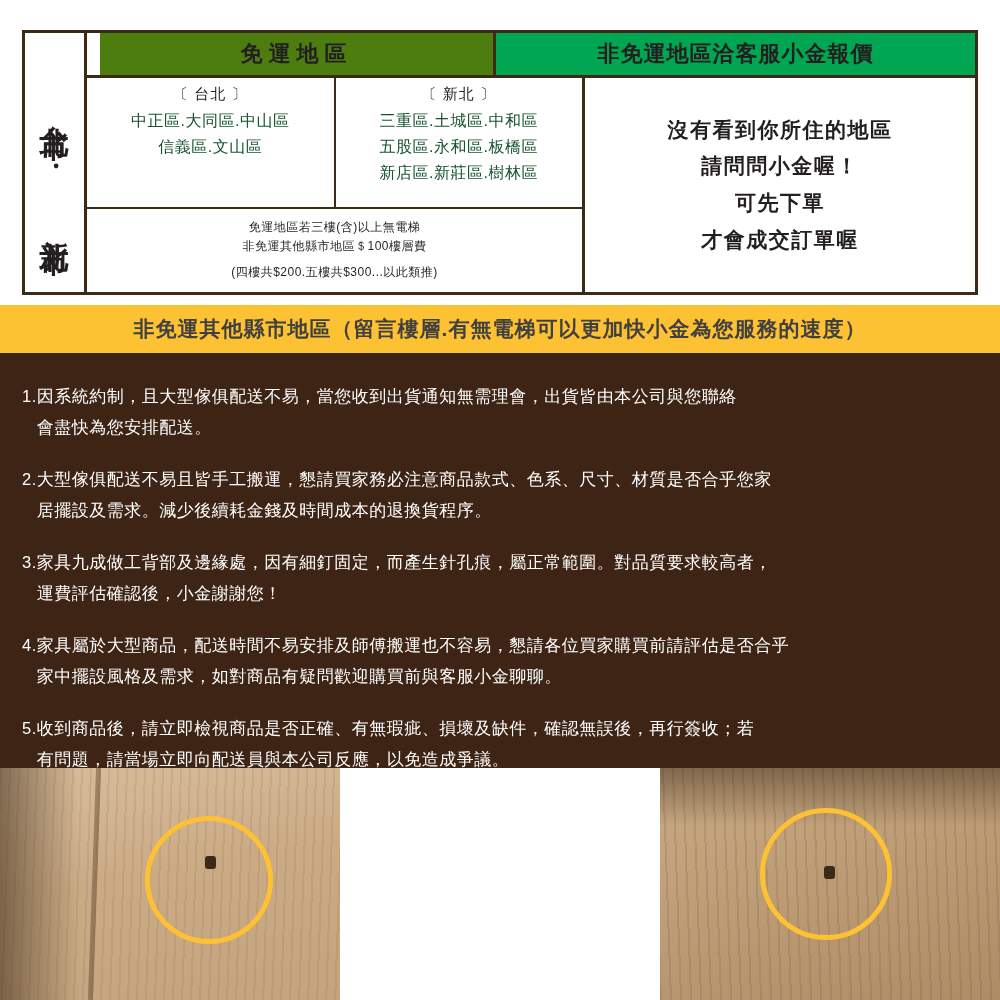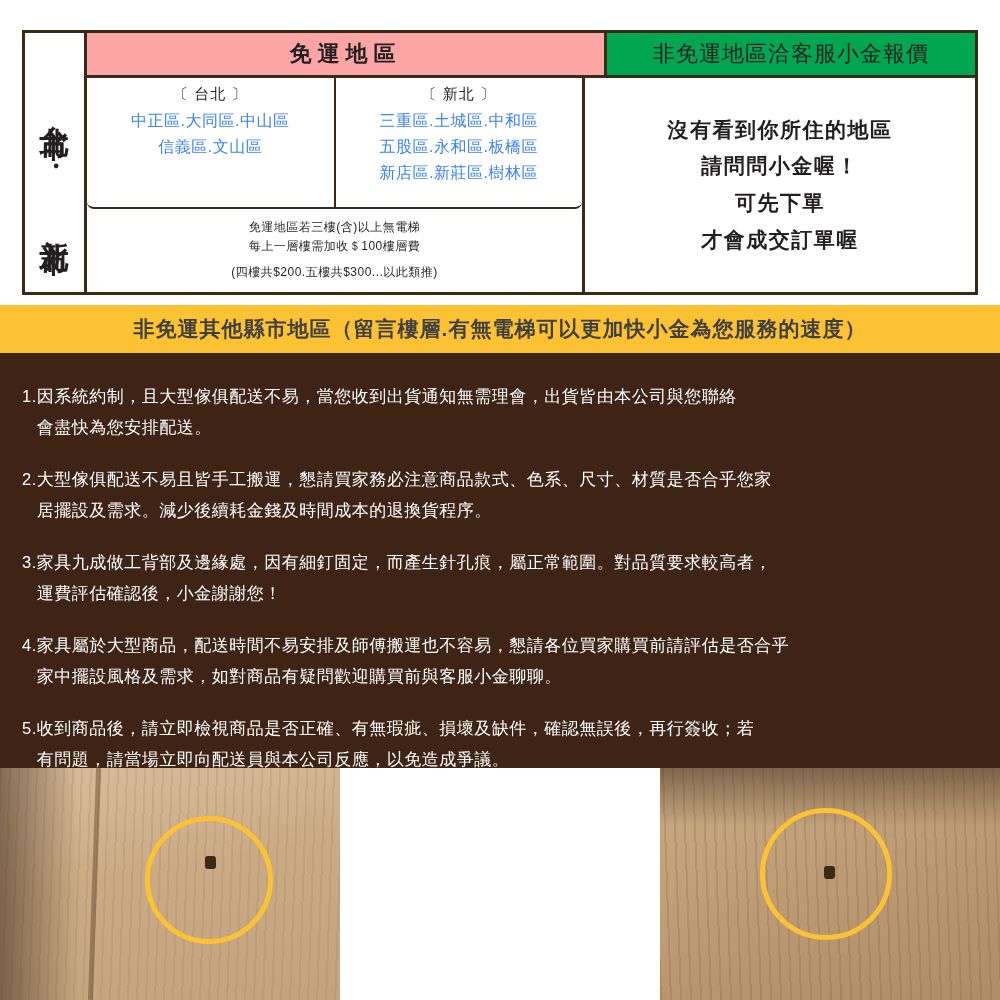--- a/index.html
+++ b/index.html
@@ -57,44 +57,45 @@
     display: flex;
     flex-direction: column;
   }
 
   .ship-head {
     display: flex;
     height: 42px;
     border-bottom: 3px solid #3a2a16;
   }
   .head-free {
-    width: 520px;
-    background: #fca5a5;
+    width: 396px;
+    background: #4d7c0f;
     border-right: 3px solid #3a2a16;
     box-sizing: border-box;
     display: flex;
     align-items: center;
     justify-content: center;
+    margin-left: 13px;
   }
   .head-free span {
     font-size: 22px;
     font-weight: bold;
     letter-spacing: 6px;
     color: #231f20;
   }
   .head-paid {
     flex: 1;
     background: #00a651;
     display: flex;
     align-items: center;
     justify-content: center;
   }
   .head-paid span {
     font-size: 22px;
-    font-weight: normal;
+    font-weight: bold;
     letter-spacing: 1px;
     color: #231f20;
     text-align: center;
   }
 
   .ship-main {
     flex: 1;
     display: flex;
   }
 
@@ -102,21 +103,20 @@
     width: 498px;
     border-right: 3px solid #3a2a16;
     box-sizing: border-box;
     display: flex;
     flex-direction: column;
   }
   .city-rows {
     display: flex;
     height: 129px;
     border-bottom: 2px solid #3a2a16;
-    border-radius: 7px;
   }
   .city-block {
     flex: 1;
     display: flex;
     flex-direction: column;
     align-items: center;
     justify-content: flex-start;
     padding-top: 7px;
     box-sizing: border-box;
   }
@@ -126,21 +126,21 @@
   .city-title {
     font-size: 15px;
     letter-spacing: 1px;
     margin-bottom: 4px;
     color: #231f20;
   }
   .city-line {
     font-size: 16px;
     line-height: 1.62;
     letter-spacing: 0.5px;
-    color: #3b82f6;
+    color: #14532d;
     white-space: nowrap;
   }
 
   .fee-block {
     flex: 1;
     display: flex;
     flex-direction: column;
     align-items: center;
     justify-content: center;
     padding: 2px 0 4px 0;
@@ -342,21 +342,21 @@
               <div class="city-title">〔 新北 〕</div>
               <div class="city-line">三重區.土城區.中和區</div>
               <div class="city-line">五股區.永和區.板橋區</div>
               <div class="city-line">新店區.新莊區.樹林區</div>
             </div>
 
           </div>
 
           <div class="fee-block">
             <div class="fee-line">免運地區若三樓(含)以上無電梯</div>
-            <div class="fee-line">每上一層樓需加收＄100樓層費</div>
+            <div class="fee-line">非免運其他縣市地區＄100樓層費</div>
             <div class="fee-note">(四樓共$200.五樓共$300...以此類推)</div>
           </div>
 
         </div>
 
         <div class="paid-col">
           <div class="paid-line">沒有看到你所住的地區</div>
           <div class="paid-line">請問問小金喔！</div>
           <div class="paid-line">可先下單</div>
           <div class="paid-line">才會成交訂單喔</div>

